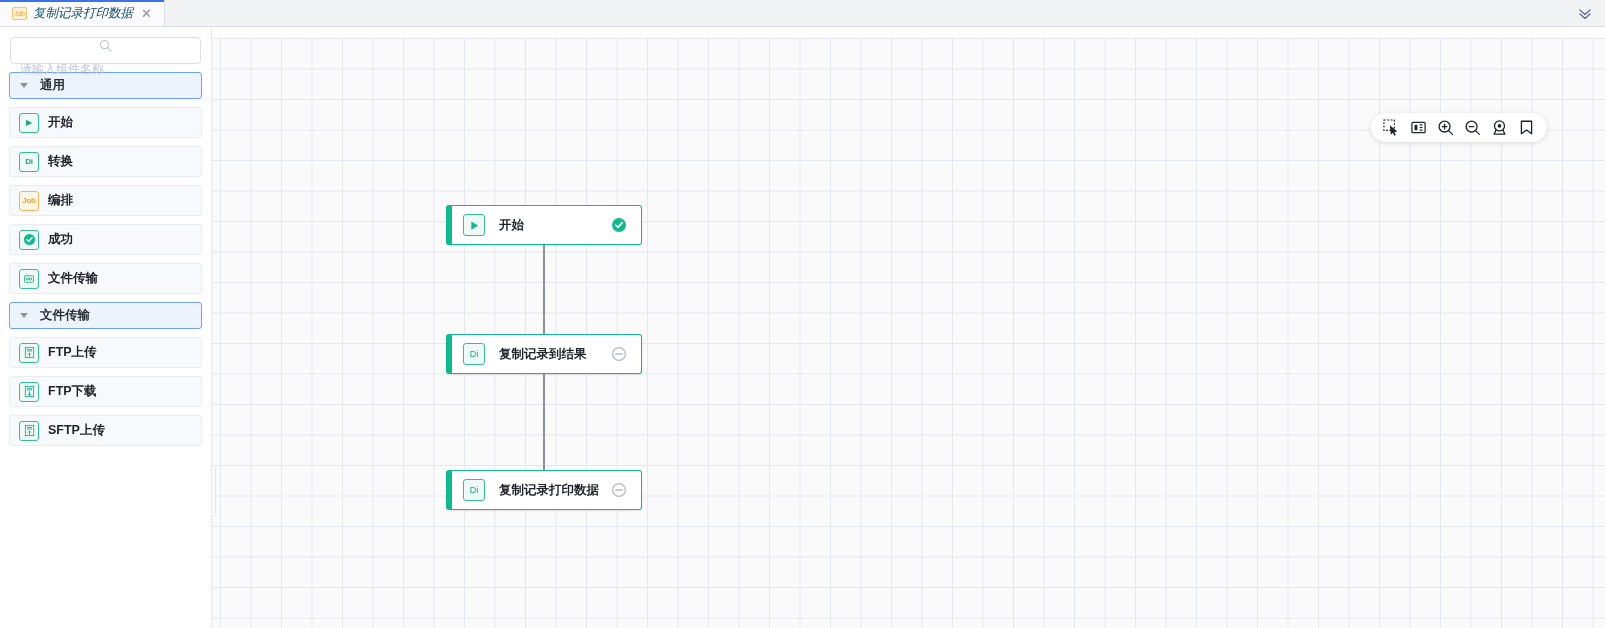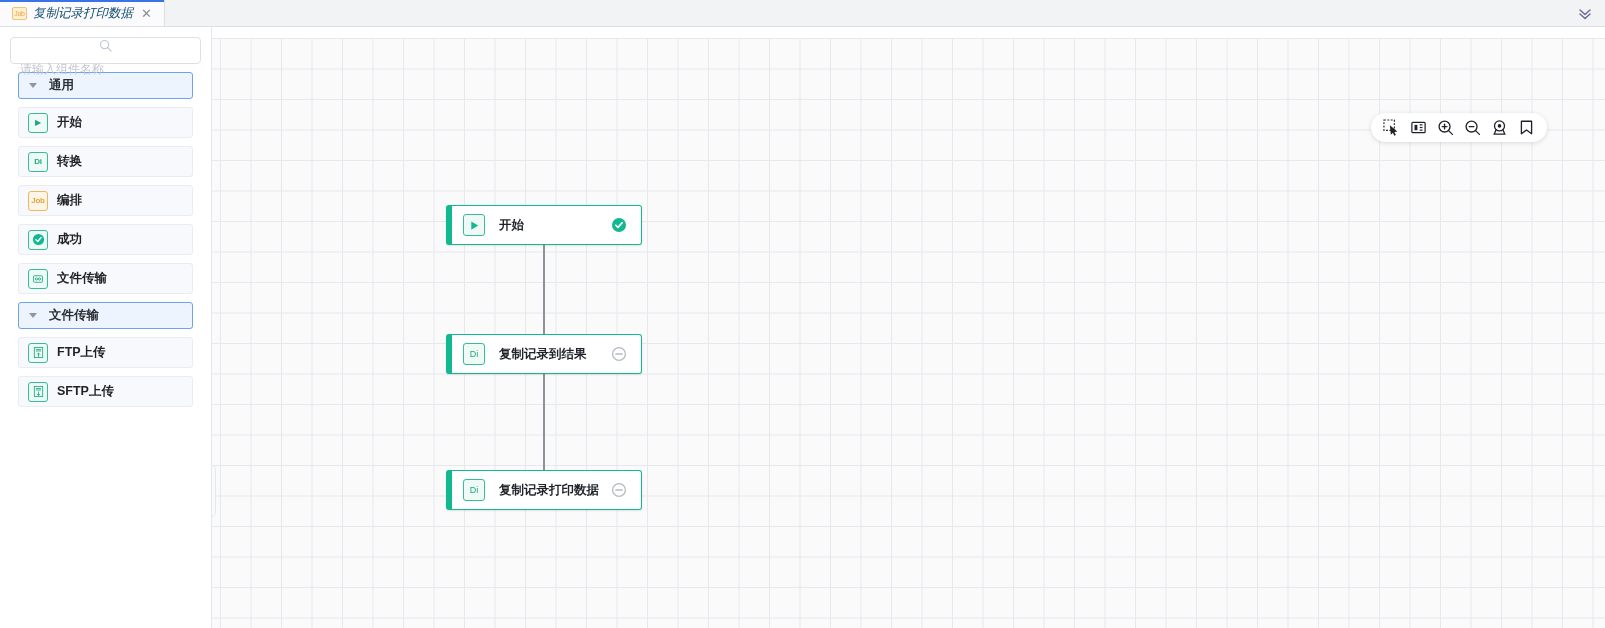--- a/index.html
+++ b/index.html
@@ -61,21 +61,21 @@
     flex-direction: column;
   }
   .search-box svg { flex: 0 0 auto; }
   .search-input {
     border: none; outline: none; font-size: 12px; color: #444;
     width: 100%; background: transparent;
     font-family: "Liberation Sans", sans-serif;
   }
   .search-input::placeholder { color: #c3c7d0; }
 
-  .palette { padding: 0 18px; }
+  .palette { padding: 0 9px; }
   .group-header {
     height: 27px; margin-bottom: 8px;
     background: #eef4fd; border: 1px solid #6ba3ef; border-radius: 3px;
     display: flex; align-items: center; gap: 12px; padding-left: 10px;
     cursor: pointer;
   }
   .caret {
     width: 0; height: 0;
     border-left: 4.5px solid transparent; border-right: 4.5px solid transparent;
     border-top: 5px solid #8f96a3;
@@ -319,20 +319,31 @@
       </div>
       <div class="node-item">
         <span class="mini-icon">
           <svg width="13" height="13" viewBox="0 0 14 14" fill="none" stroke="#1aa97f" stroke-width="0.9">
             <rect x="2.5" y="1.5" width="9" height="11"></rect>
             <line x1="4.2" y1="3.8" x2="9.8" y2="3.8"></line>
             <line x1="4.2" y1="5.4" x2="9.8" y2="5.4"></line>
             <path d="M7 7.4v3.9M5.6 9.9l1.4 1.4 1.4-1.4" stroke-linecap="round"></path>
           </svg>
         </span>
+        <span class="item-label">FTP下载</span>
+      </div>
+      <div class="node-item">
+        <span class="mini-icon">
+          <svg width="13" height="13" viewBox="0 0 14 14" fill="none" stroke="#1aa97f" stroke-width="0.9">
+            <rect x="2.5" y="1.5" width="9" height="11"></rect>
+            <line x1="4.2" y1="3.8" x2="9.8" y2="3.8"></line>
+            <line x1="4.2" y1="5.4" x2="9.8" y2="5.4"></line>
+            <path d="M7 11.5V7.6M5.6 9l1.4-1.4L8.4 9" stroke-linecap="round"></path>
+          </svg>
+        </span>
         <span class="item-label">SFTP上传</span>
       </div>
     </div>
   </div>
 
   <div class="canvas">
     <div class="grid"></div>
     <div class="canvas-top-strip"></div>
 
     <div class="collapse-handle">

